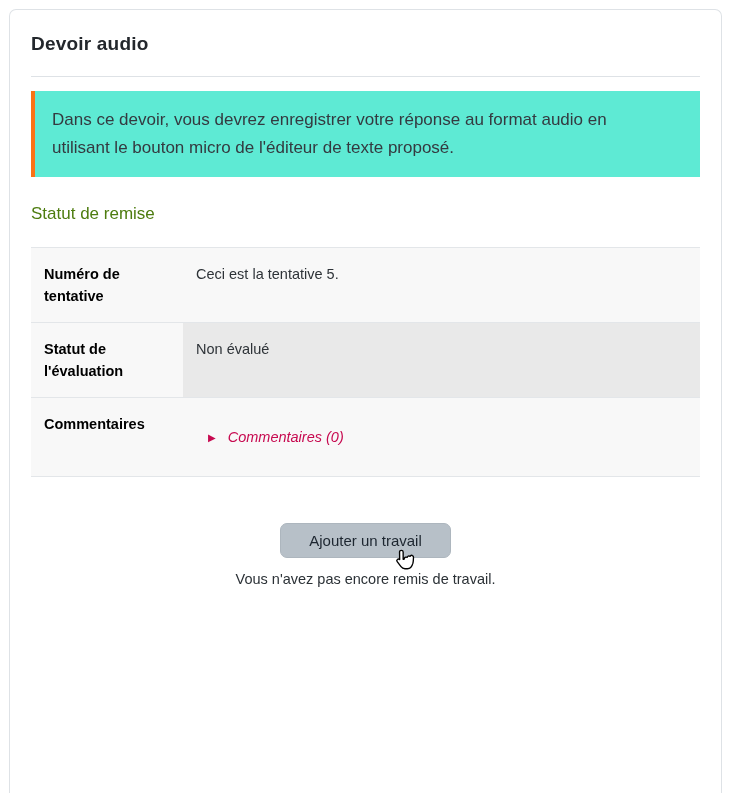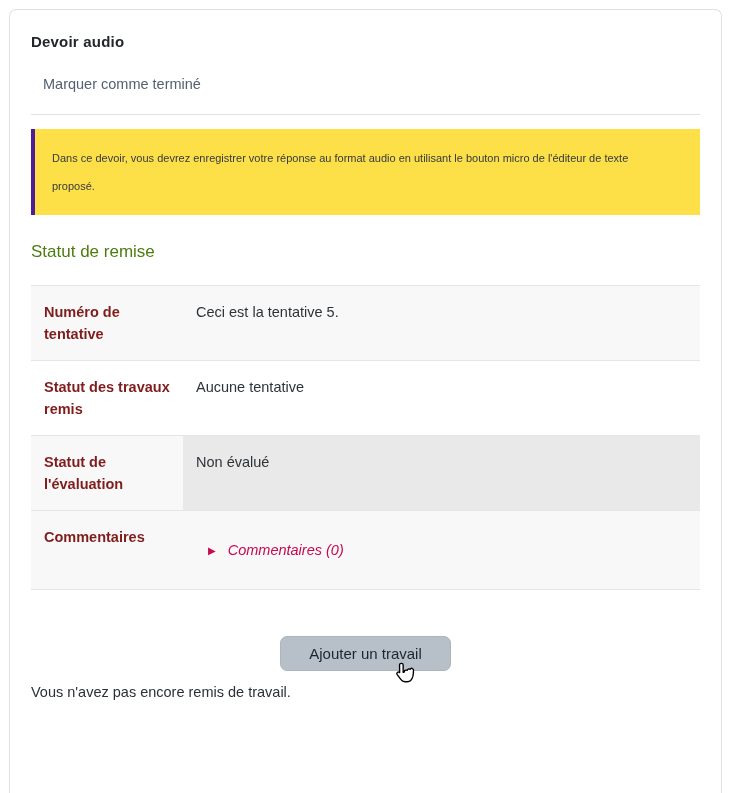--- a/index.html
+++ b/index.html
@@ -16,44 +16,44 @@
     left: 9px; top: 9px;
     width: 713px; height: 784px;
     border: 1px solid #dee2e6;
     border-bottom: none;
     border-radius: 7px 7px 0 0;
     background: #fff;
     padding: 0 21px;
   }
   .page-title {
     margin: 23px 0 0 0;
-    font-size: 15px;
+    font-size: 19px;
     font-weight: 600;
     color: #23272c;
     letter-spacing: .2px;
   }
   .mark-done {
     display: inline-block;
     margin: 26px 0 0 12px;
     font-size: 14.5px;
     color: #546170;
     cursor: pointer;
     text-decoration: none;
   }
   .divider {
     border: none;
     border-top: 1px solid #dee2e6;
     margin: 21px 0 0 0;
   }
   .intro-box {
     margin-top: 14px;
-    background: #fde047;
-    border-left: 4px solid #4c1d95;
+    background: #5eead4;
+    border-left: 4px solid #f97316;
     padding: 15px 60px 15px 17px;
-    font-size: 11px;
+    font-size: 17px;
     line-height: 28px;
     color: #343a40;
   }
   .section-heading {
     margin: 27px 0 0 0;
     font-size: 17px;
     font-weight: 400;
     color: #4d7c0f;
   }
   table.status-table {
@@ -64,21 +64,21 @@
   }
   table.status-table tr { border-top: 1px solid #e3e6e9; border-bottom: 1px solid #e3e6e9; }
   table.status-table td {
     padding: 15px 13px;
     vertical-align: top;
     line-height: 22px;
   }
   td.cell-label {
     width: 152px;
     font-weight: bold;
-    color: #7f1d1d;
+    color: #000000;
   }
   td.cell-value { color: #2e3338; }
   tr.row-stripe td { background: #f8f8f8; }
   tr.row-plain td { background: #ffffff; }
   td.cell-notgraded { background: #e9e9e9 !important; }
   .comments-cell { padding-bottom: 26px !important; font-style: italic; }
   .comments-toggle {
     display: inline-block;
     margin: 13px 0 0 12px;
     color: #c70a50;
@@ -111,51 +111,46 @@
   .hand-cursor {
     position: absolute;
     left: 50%;
     top: 25px;
     margin-left: 25px;
     width: 27px; height: 28px;
     pointer-events: none;
   }
   .no-submission {
     margin-top: 13px;
-    text-align: left;
+    text-align: center;
     font-size: 14.5px;
     color: #2b3136;
   }
 </style>
 </head>
 <body>
 
 <div class="container">
 
   <h2 class="page-title">Devoir audio</h2>
 
-  <a class="mark-done" href="#">Marquer comme terminé</a>
 
   <hr class="divider">
 
   <div class="intro-box">
     <span>Dans ce devoir, vous devrez enregistrer votre réponse au format audio en utilisant le bouton micro de l'éditeur de texte proposé.</span>
   </div>
 
   <h3 class="section-heading">Statut de remise</h3>
 
   <table class="status-table">
     <tbody>
       <tr class="row-stripe">
         <td class="cell-label">Numéro de tentative</td>
         <td class="cell-value">Ceci est la tentative 5.</td>
-      </tr>
-      <tr class="row-plain">
-        <td class="cell-label">Statut des travaux remis</td>
-        <td class="cell-value">Aucune tentative</td>
       </tr>
       <tr class="row-stripe">
         <td class="cell-label">Statut de l'évaluation</td>
         <td class="cell-value cell-notgraded">Non évalué</td>
       </tr>
       <tr class="row-stripe">
         <td class="cell-label">Commentaires</td>
         <td class="cell-value comments-cell">
           <a class="comments-toggle" href="#"><span class="comments-arrow">▶</span><span>Commentaires (0)</span></a>
         </td>

